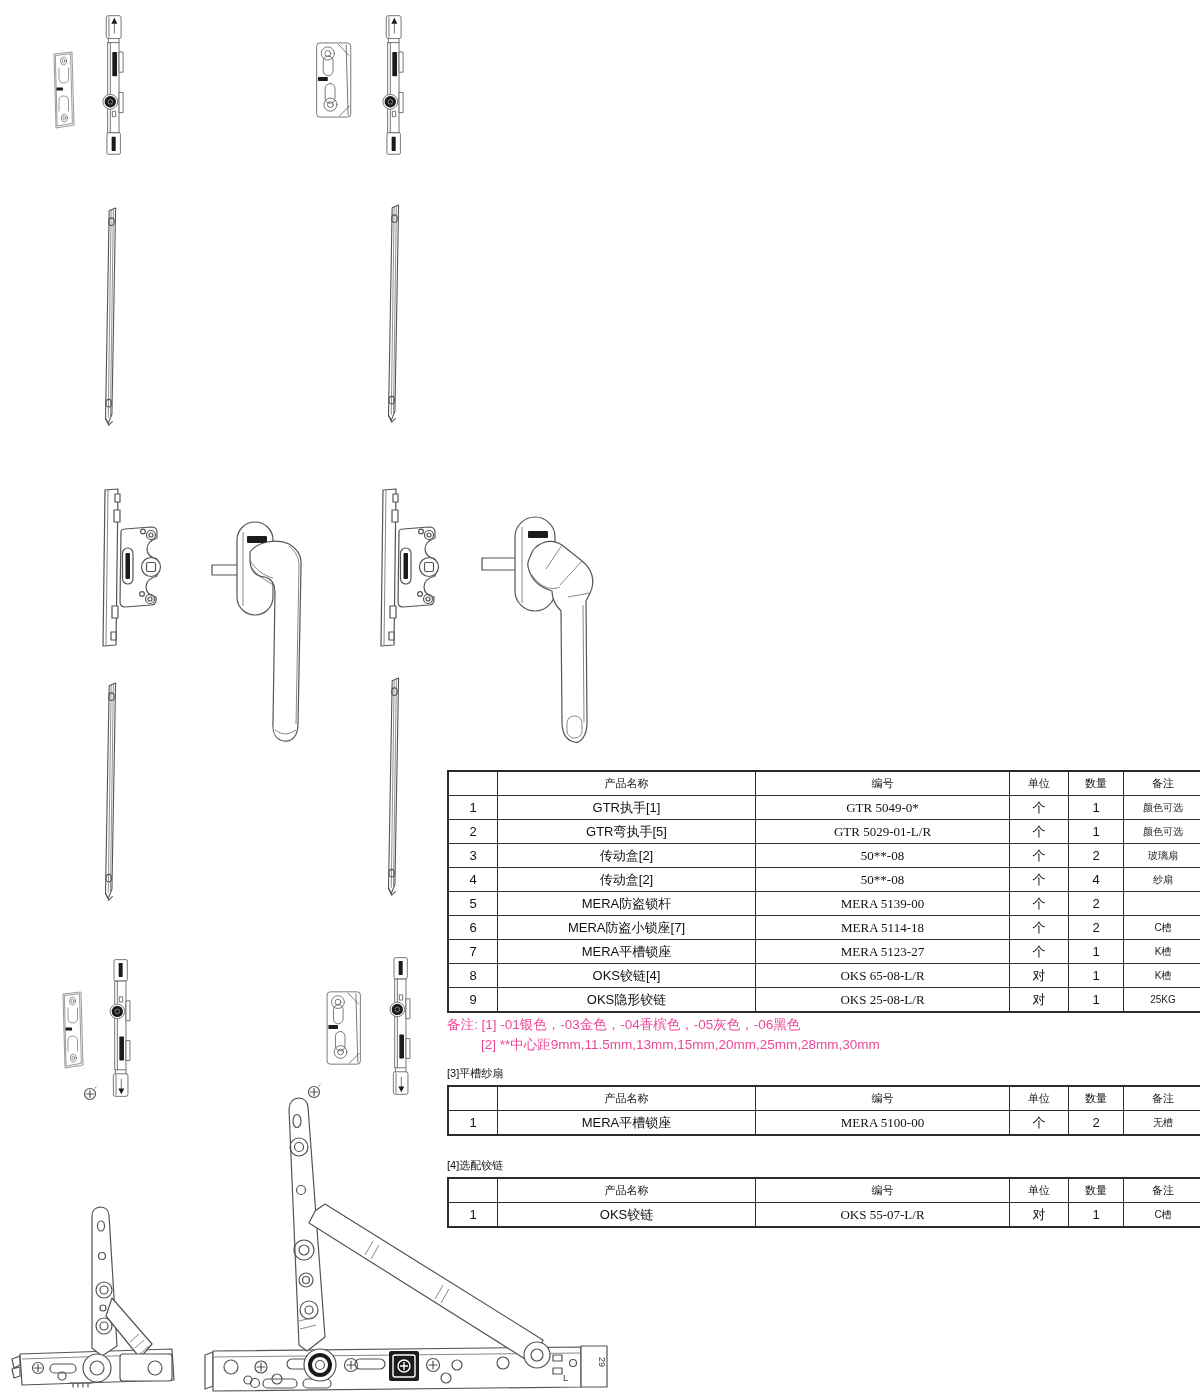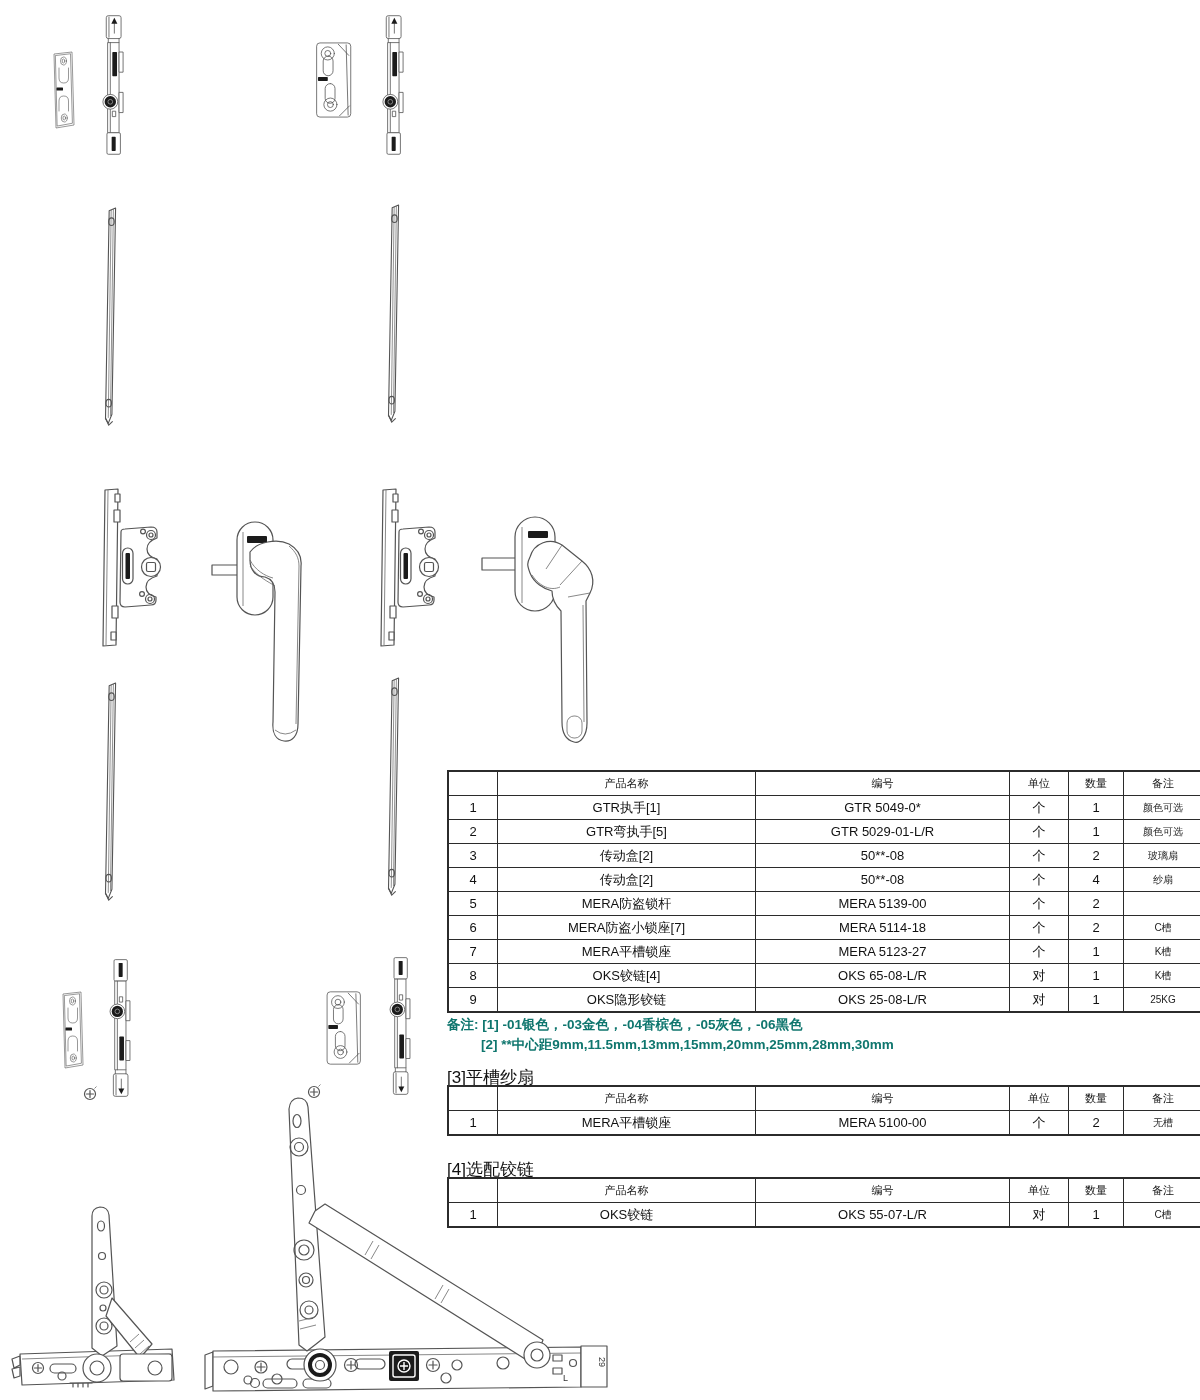--- a/index.html
+++ b/index.html
@@ -10,25 +10,25 @@
   svg .ln{stroke:#545454;stroke-width:1.2;fill:none;stroke-linejoin:round;stroke-linecap:round;}
   svg .fw{stroke:#545454;stroke-width:1.2;fill:#ffffff;stroke-linejoin:round;}
   svg .dk{fill:#1b1b1b;stroke:none;}
   svg .thin{stroke:#6a6a6a;stroke-width:0.8;fill:none;}
   svg text{font-family:"Liberation Sans","DejaVu Sans",sans-serif;fill:#333;}
   .bom{position:absolute;border-collapse:collapse;table-layout:fixed;background:#fff;
        font-size:13px;color:#111;border:2px solid #2b2b2b;}
   .bom th,.bom td{border:1px solid #2b2b2b;text-align:center;vertical-align:middle;
        height:23px;padding:0 2px;overflow:hidden;white-space:nowrap;font-weight:normal;}
   .bom th{font-size:11px;}
-  .bom .c0{width:44px;} .bom .c1{width:253px;} .bom .c2{width:249px;}
+  .bom .c0{width:44px;} .bom .c1{width:253px;} .bom .c2{width:249px;font-family:Liberation Serif, serif;}
   .bom .c3{width:54px;} .bom .c4{width:50px;} .bom .c5{width:74px;}
   .bom td.c5{font-size:10px;color:#222;}
-  .note-row{position:absolute;font-size:13.5px;color:#0f766e;white-space:nowrap;font-weight:bold;}
-  .sec-label{position:absolute;font-size:17px;color:#111;white-space:nowrap;}
+  .note-row{position:absolute;font-size:13.5px;color:#ec4899;white-space:nowrap;}
+  .sec-label{position:absolute;font-size:11px;color:#111;white-space:nowrap;}
 </style>
 </head>
 <body>
 
 <div class="canvas">
 
   <svg width="0" height="0" style="position:absolute" aria-hidden="true">
     <defs>
       <g id="sk">
         <path class="fw" d="M12,8 L48,4 L52,150 L16,156 Z"></path>

